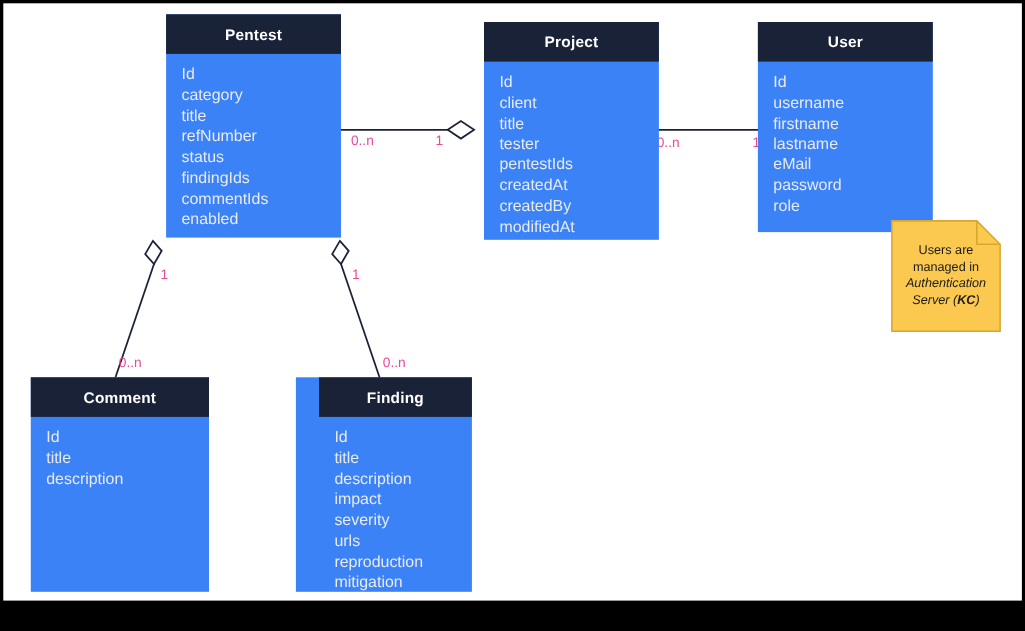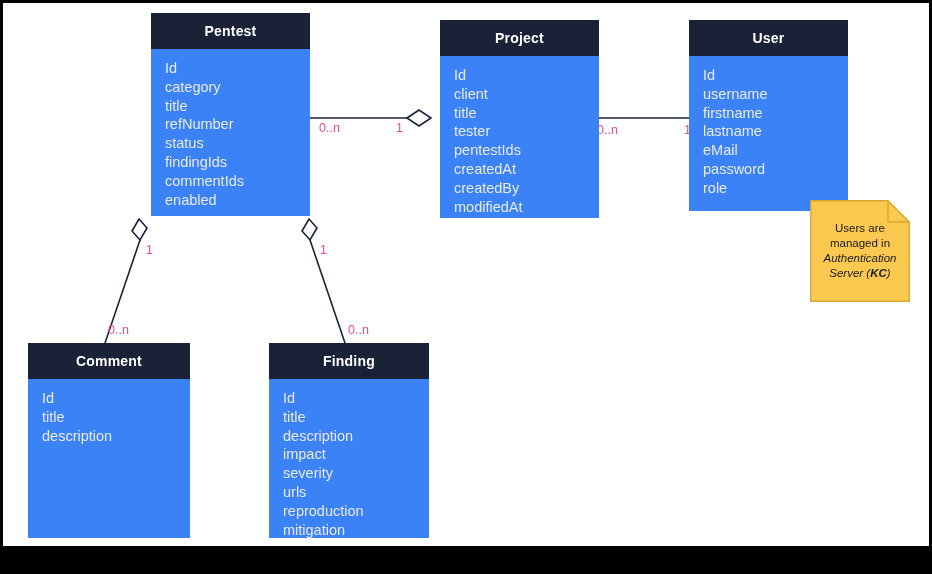--- a/index.html
+++ b/index.html
@@ -186,21 +186,21 @@
 
   <div class="uml-class" style="left:28px; top:343px; width:162px; height:195px;">
     <div class="uml-header">Comment</div>
     <div class="uml-body">
       <div class="uml-attr">Id</div>
       <div class="uml-attr">title</div>
       <div class="uml-attr">description</div>
     </div>
   </div>
 
-  <div class="uml-class" style="left:269px; top:343px; width:160px; height:195px;">
+  <div class="uml-class" style="left:269px; top:343px; width:160px; height:195px;padding-left:21px;">
     <div class="uml-header">Finding</div>
     <div class="uml-body">
       <div class="uml-attr">Id</div>
       <div class="uml-attr">title</div>
       <div class="uml-attr">description</div>
       <div class="uml-attr">impact</div>
       <div class="uml-attr">severity</div>
       <div class="uml-attr">urls</div>
       <div class="uml-attr">reproduction</div>
       <div class="uml-attr">mitigation</div>

